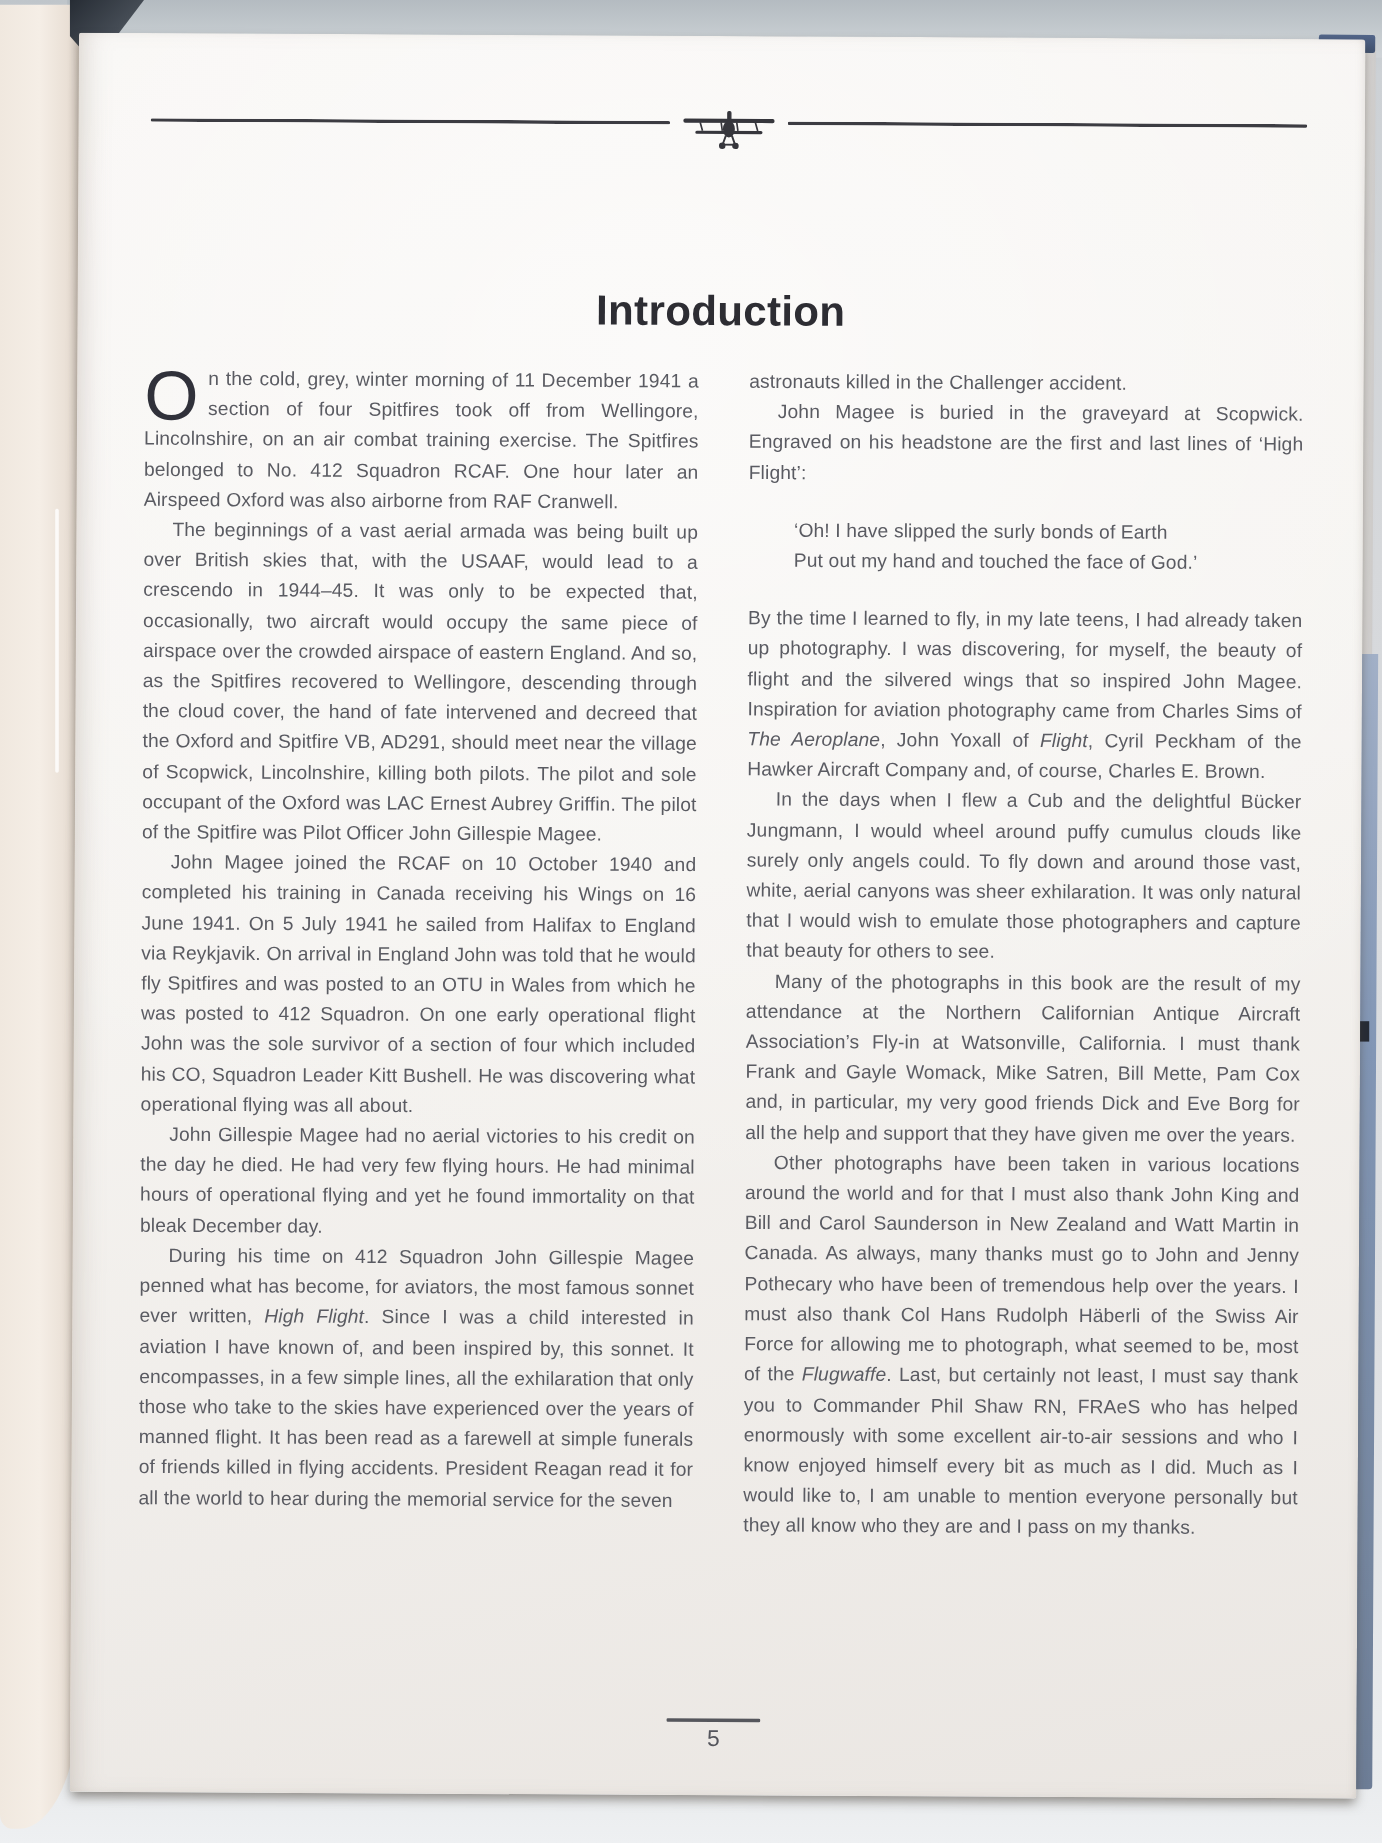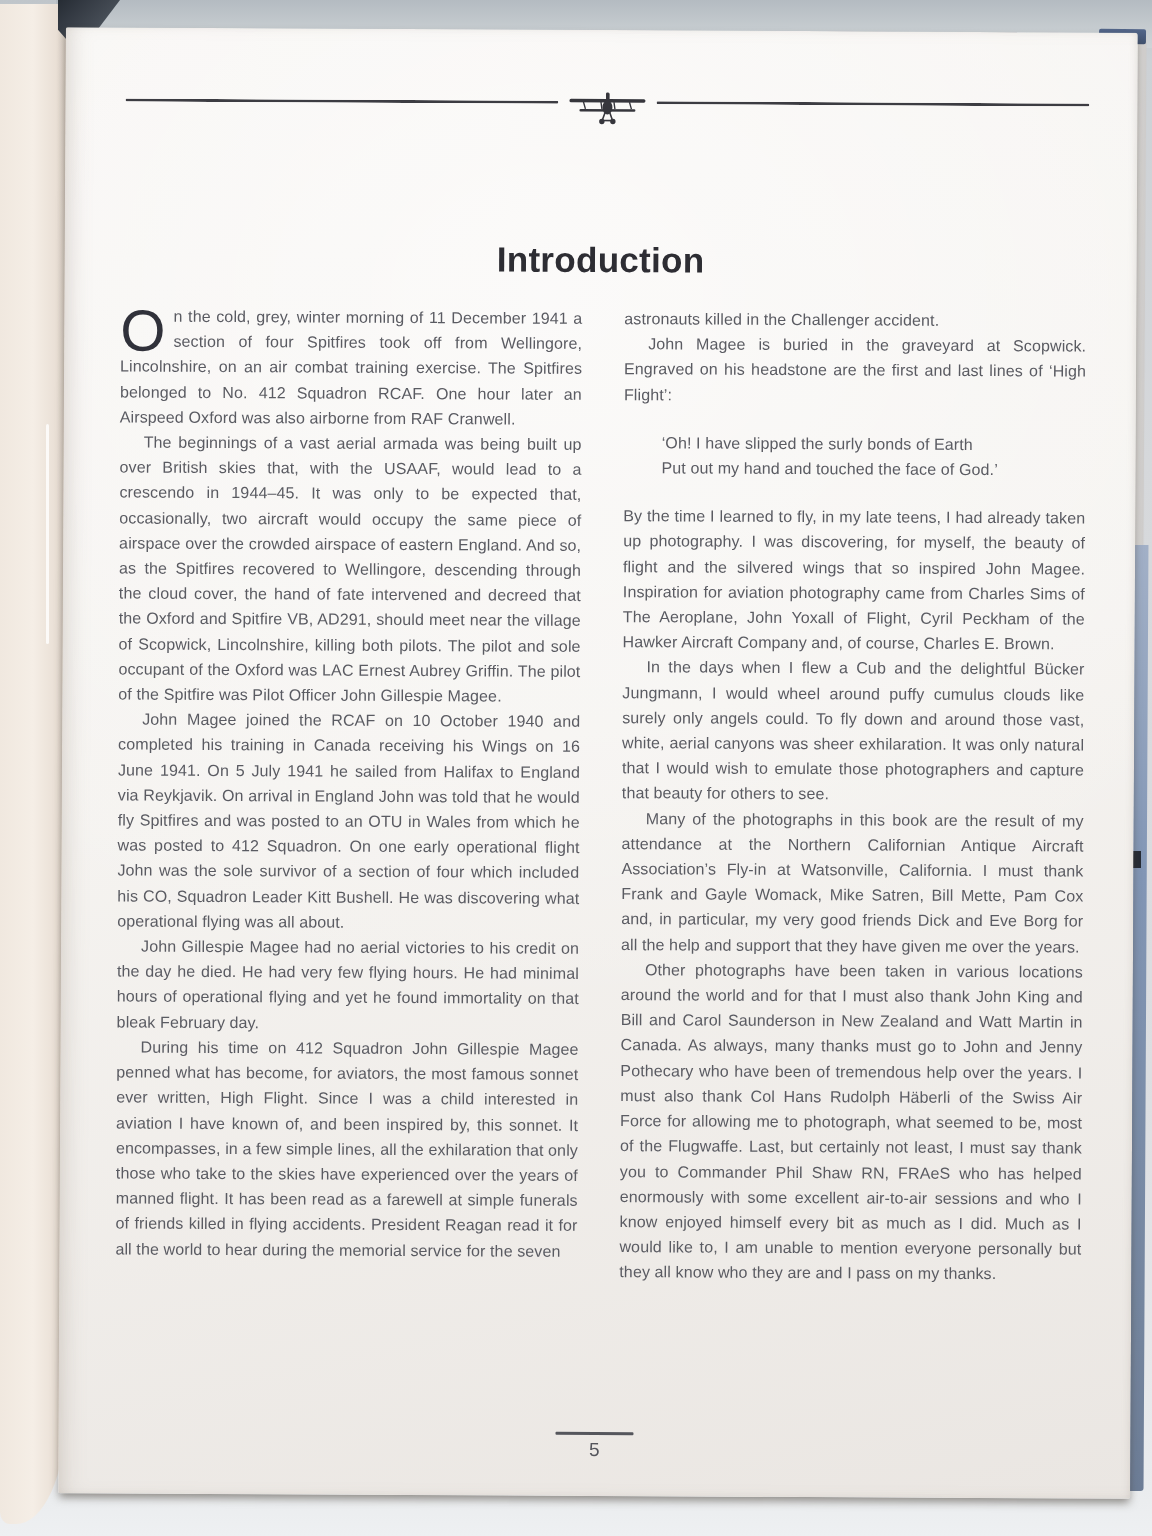--- a/index.html
+++ b/index.html
@@ -48,21 +48,21 @@
     display:flex;align-items:flex-start;}
   .rule{flex:1;height:0;border-top:3px solid var(--rule);margin-top:13px;border-radius:2px;}
   .biplane{margin:3px 7px 0 7px;flex:0 0 auto;}
   .title{position:absolute;top:210px;left:0;right:0;text-align:center;
     font-size:35px;font-weight:bold;color:var(--title-ink);letter-spacing:.3px;}
   .columns{position:absolute;top:276px;left:56px;width:966px;display:flex;gap:42px;}
   .col{width:462px;color:var(--ink);font-size:16px;line-height:25.2px;
     text-align:justify;letter-spacing:.12px;}
   .para{margin:0;}
   .para.indent{text-indent:24px;}
-  .italic{}
+  .italic{font-style:italic;}
   .dropcap{float:left;font-size:58px;line-height:47px;padding:3px 8px 0 0;
     color:#30313a;font-weight:400;}
   .quote{margin:23px 0 23px 38px;text-align:left;}
   .footer{position:absolute;top:1402px;left:0;right:0;text-align:center;color:#54555c;}
   .footer-rule{width:78px;height:2.5px;background:#55565c;margin:0 auto;border-radius:1px;}
   .page-number{margin-top:4px;font-size:19px;}
 </style>
 </head>
 <body>
 
@@ -98,21 +98,21 @@
       <div class="rule"></div>
     </div>
 
     <h1 class="title">Introduction</h1>
 
     <div class="columns">
       <div class="col" id="col-left">
           <p class="para"><span class="dropcap">O</span><span>n the cold, grey, winter morning of 11 December 1941 a section of four Spitfires took off from Wellingore, Lincolnshire, on an air combat training exercise. The Spitfires belonged to No. 412 Squadron RCAF. One hour later an Airspeed Oxford was also airborne from RAF Cranwell.</span></p>
           <p class="para indent"><span>The beginnings of a vast aerial armada was being built up over British skies that, with the USAAF, would lead to a crescendo in 1944–45. It was only to be expected that, occasionally, two aircraft would occupy the same piece of airspace over the crowded airspace of eastern England. And so, as the Spitfires recovered to Wellingore, descending through the cloud cover, the hand of fate intervened and decreed that the Oxford and Spitfire VB, AD291, should meet near the village of Scopwick, Lincolnshire, killing both pilots. The pilot and sole occupant of the Oxford was LAC Ernest Aubrey Griffin. The pilot of the Spitfire was Pilot Officer John Gillespie Magee.</span></p>
           <p class="para indent"><span>John Magee joined the RCAF on 10 October 1940 and completed his training in Canada receiving his Wings on 16 June 1941. On 5 July 1941 he sailed from Halifax to England via Reykjavik. On arrival in England John was told that he would fly Spitfires and was posted to an OTU in Wales from which he was posted to 412 Squadron. On one early operational flight John was the sole survivor of a section of four which included his CO, Squadron Leader Kitt Bushell. He was discovering what operational flying was all about.</span></p>
-          <p class="para indent"><span>John Gillespie Magee had no aerial victories to his credit on the day he died. He had very few flying hours. He had minimal hours of operational flying and yet he found immortality on that bleak February day.</span></p>
+          <p class="para indent"><span>John Gillespie Magee had no aerial victories to his credit on the day he died. He had very few flying hours. He had minimal hours of operational flying and yet he found immortality on that bleak December day.</span></p>
           <p class="para indent"><span>During his time on 412 Squadron John Gillespie Magee penned what has become, for aviators, the most famous sonnet ever written, </span><span class="italic">High Flight</span><span>. Since I was a child interested in aviation I have known of, and been inspired by, this sonnet. It encompasses, in a few simple lines, all the exhilaration that only those who take to the skies have experienced over the years of manned flight. It has been read as a farewell at simple funerals of friends killed in flying accidents. President Reagan read it for all the world to hear during the memorial service for the seven</span></p>
         </div>
       <div class="col" id="col-right">
           <p class="para"><span>astronauts killed in the Challenger accident.</span></p>
           <p class="para indent"><span>John Magee is buried in the graveyard at Scopwick. Engraved on his headstone are the first and last lines of ‘High Flight’:</span></p>
           <p class="quote">‘Oh! I have slipped the surly bonds of Earth<br>Put out my hand and touched the face of God.’</p>
           <p class="para"><span>By the time I learned to fly, in my late teens, I had already taken up photography. I was discovering, for myself, the beauty of flight and the silvered wings that so inspired John Magee. Inspiration for aviation photography came from Charles Sims of </span><span class="italic">The Aeroplane</span><span>, John Yoxall of </span><span class="italic">Flight</span><span>, Cyril Peckham of the Hawker Aircraft Company and, of course, Charles E. Brown.</span></p>
           <p class="para indent"><span>In the days when I flew a Cub and the delightful Bücker Jungmann, I would wheel around puffy cumulus clouds like surely only angels could. To fly down and around those vast, white, aerial canyons was sheer exhilaration. It was only natural that I would wish to emulate those photographers and capture that beauty for others to see.</span></p>
           <p class="para indent"><span>Many of the photographs in this book are the result of my attendance at the Northern Californian Antique Aircraft Association’s Fly-in at Watsonville, California. I must thank Frank and Gayle Womack, Mike Satren, Bill Mette, Pam Cox and, in particular, my very good friends Dick and Eve Borg for all the help and support that they have given me over the years.</span></p>
           <p class="para indent"><span>Other photographs have been taken in various locations around the world and for that I must also thank John King and Bill and Carol Saunderson in New Zealand and Watt Martin in Canada. As always, many thanks must go to John and Jenny Pothecary who have been of tremendous help over the years. I must also thank Col Hans Rudolph Häberli of the Swiss Air Force for allowing me to photograph, what seemed to be, most of the </span><span class="italic">Flugwaffe</span><span>. Last, but certainly not least, I must say thank you to Commander Phil Shaw RN, FRAeS who has helped enormously with some excellent air-to-air sessions and who I know enjoyed himself every bit as much as I did. Much as I would like to, I am unable to mention everyone personally but they all know who they are and I pass on my thanks.</span></p>

